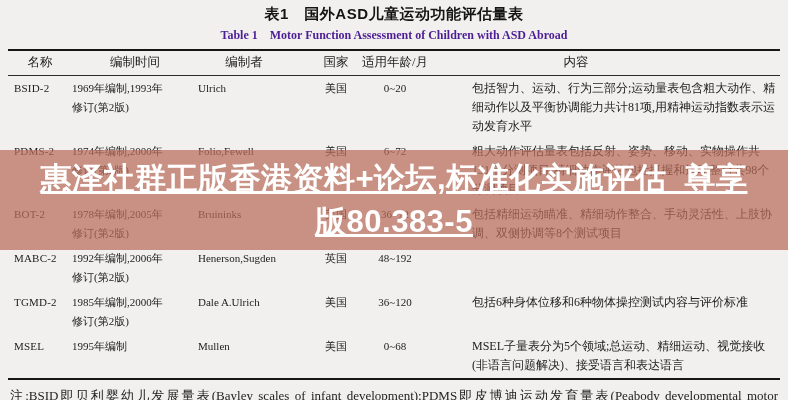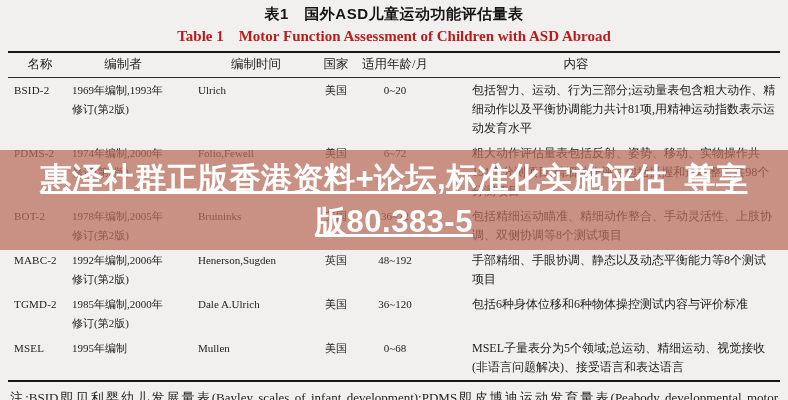--- a/index.html
+++ b/index.html
@@ -11,23 +11,23 @@
     font-family:"Liberation Serif","DejaVu Serif",serif;
     overflow:hidden;
   }
   .titles { text-align:center; padding-top:5px; }
   .title-cn {
     font-size:15px; font-weight:bold; letter-spacing:0.5px;
     font-family:"Liberation Sans","DejaVu Sans",sans-serif;
     color:#141414;
   }
   .title-en {
-    margin-top:3px; font-size:15px; font-weight:bold;
+    margin-top:3px; font-size:12px; font-weight:bold;
     font-family:"Liberation Serif","DejaVu Serif",serif;
-    color:#b91c1c;
+    color:#4c1d95;
   }
   .table {
     margin:5px 8px 0 8px;
     border-top:2.5px solid #161616;
     border-bottom:2.5px solid #161616;
   }
   .thead, .tr {
     display:grid;
     grid-template-columns:64px 126px 116px 44px 74px 1fr;
   }
@@ -69,22 +69,22 @@
 <body>
 
 <div class="titles">
   <div class="title-cn">表1　国外ASD儿童运动功能评估量表</div>
   <div class="title-en">Table 1　Motor Function Assessment of Children with ASD Abroad</div>
 </div>
 
 <div class="table">
   <div class="thead">
     <div class="th">名称</div>
+    <div class="th">编制时间</div>
     <div class="th th-author">编制者</div>
-    <div class="th">编制时间</div>
     <div class="th">国家</div>
     <div class="th">适用年龄/月</div>
     <div class="th th-content">内容</div>
   </div>
 
   <div class="tr">
     <div class="td c-name">BSID-2</div>
     <div class="td c-time">
       <div>1969年编制,1993年</div>
       <div>修订(第2版)</div>
@@ -121,21 +121,20 @@
 
   <div class="tr">
     <div class="td c-name">MABC-2</div>
     <div class="td c-time">
       <div>1992年编制,2006年</div>
       <div>修订(第2版)</div>
     </div>
     <div class="td c-author">Henerson,Sugden</div>
     <div class="td c-country">英国</div>
     <div class="td c-age">48~192</div>
-    <div class="td c-content">手部精细、手眼协调、静态以及动态平衡能力等8个测试项目</div>
   </div>
 
   <div class="tr">
     <div class="td c-name">TGMD-2</div>
     <div class="td c-time">
       <div>1985年编制,2000年</div>
       <div>修订(第2版)</div>
     </div>
     <div class="td c-author">Dale A.Ulrich</div>
     <div class="td c-country">美国</div>

